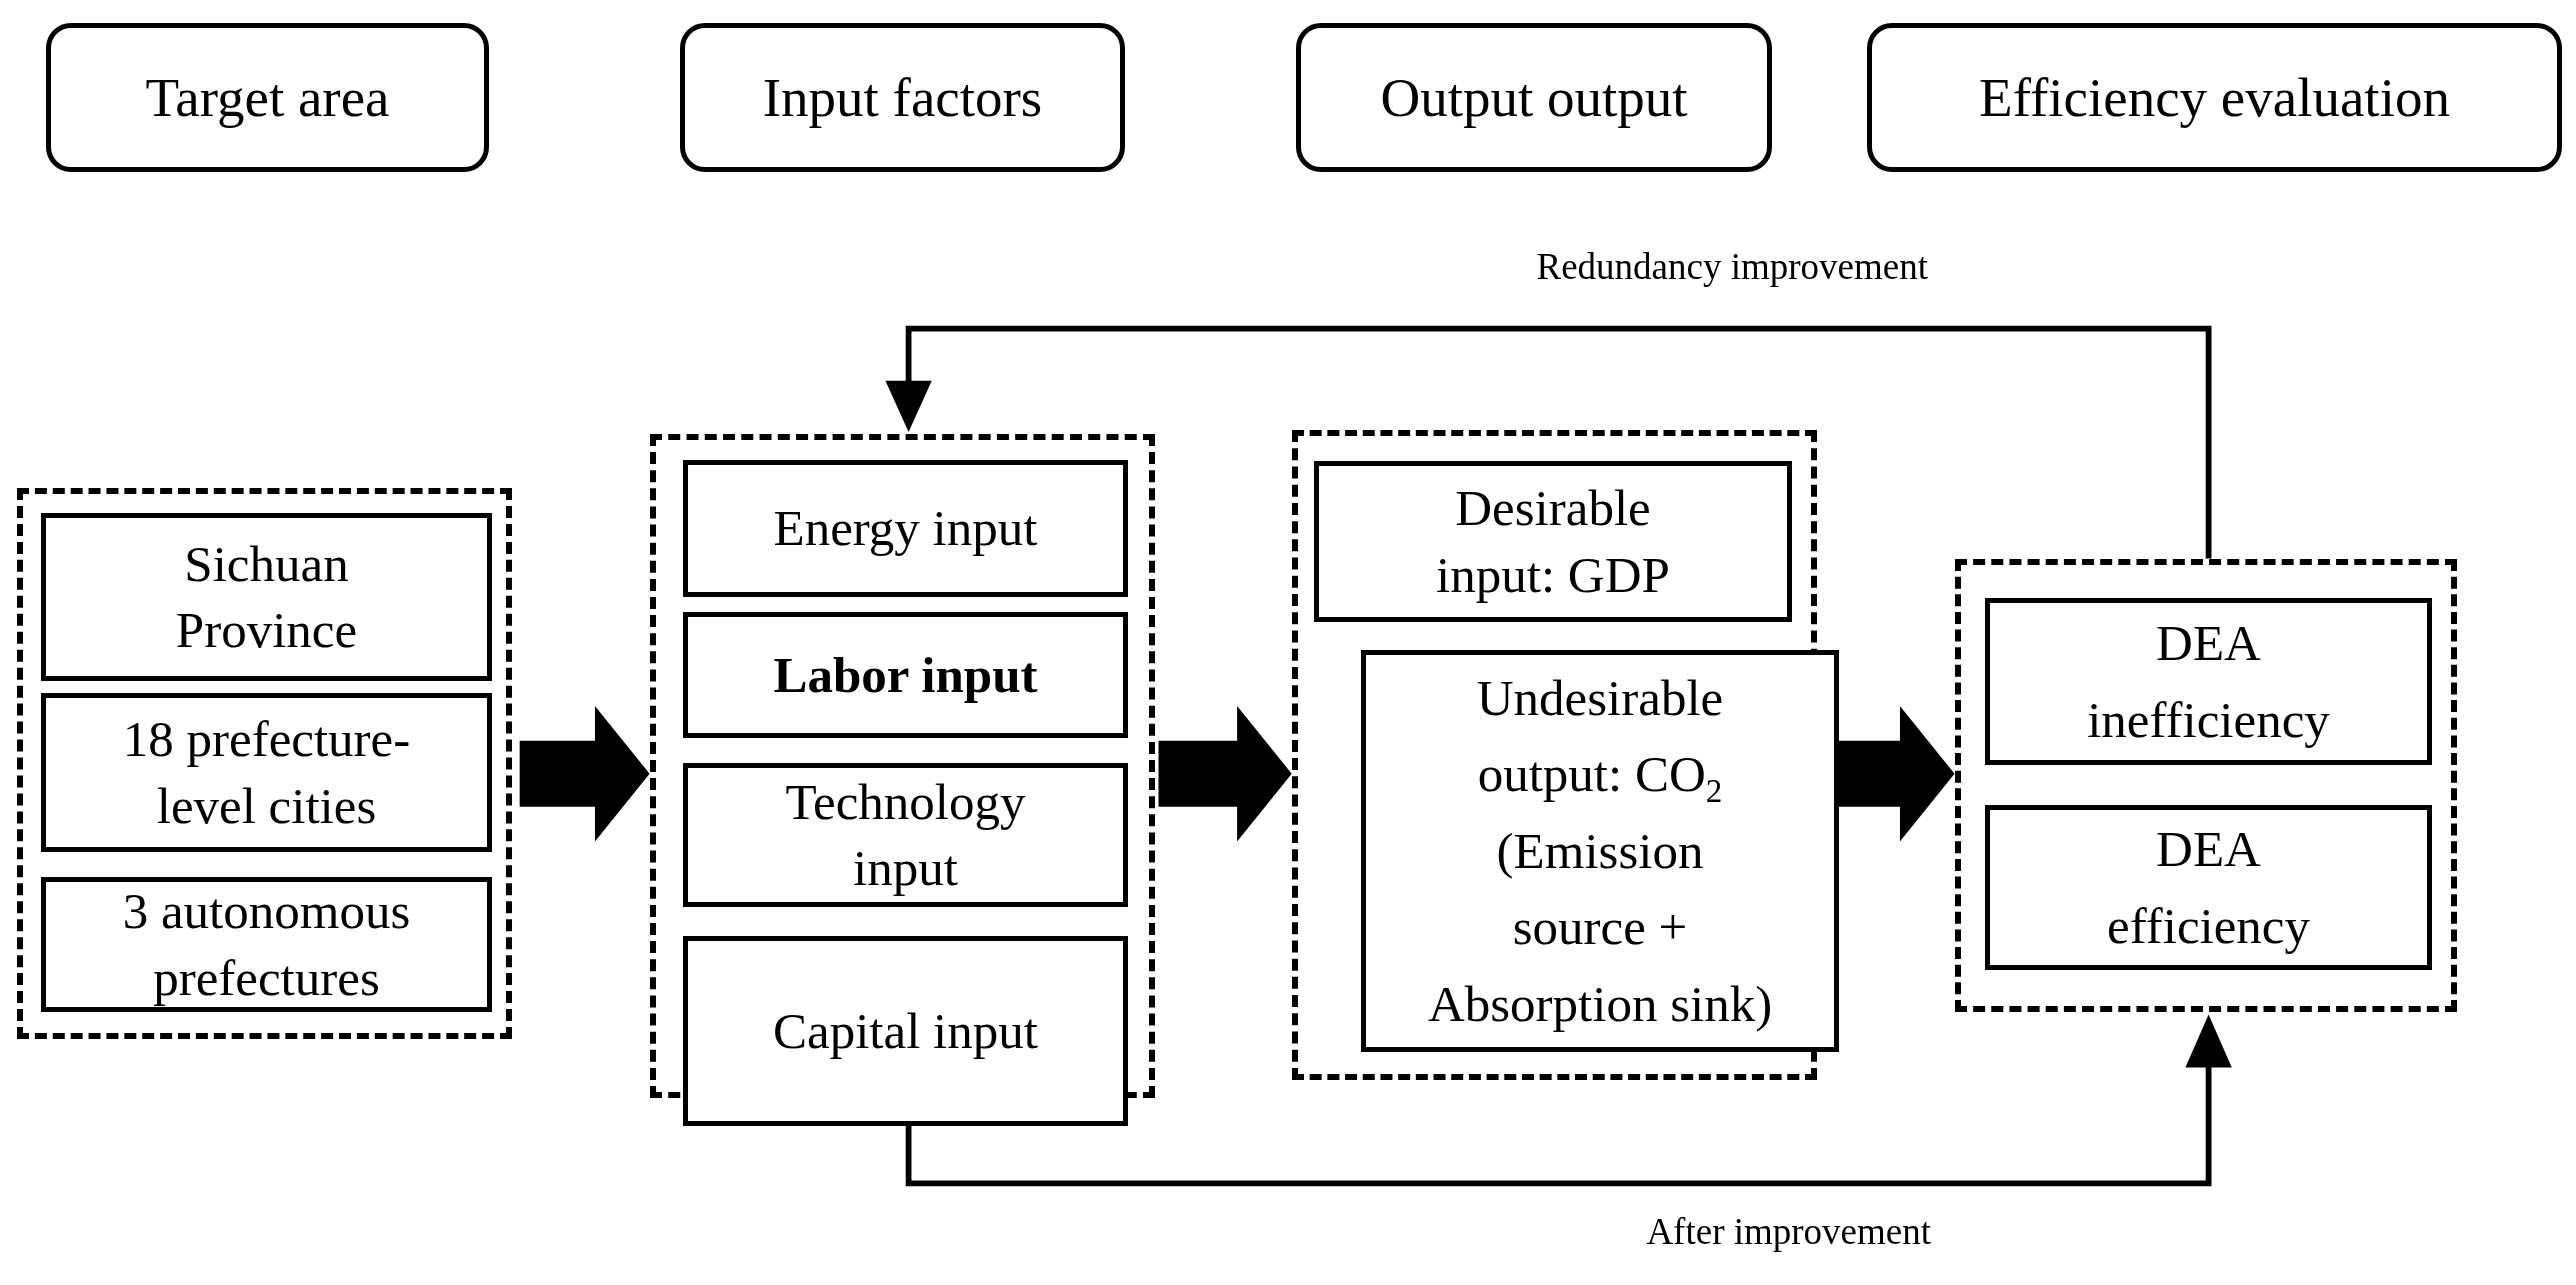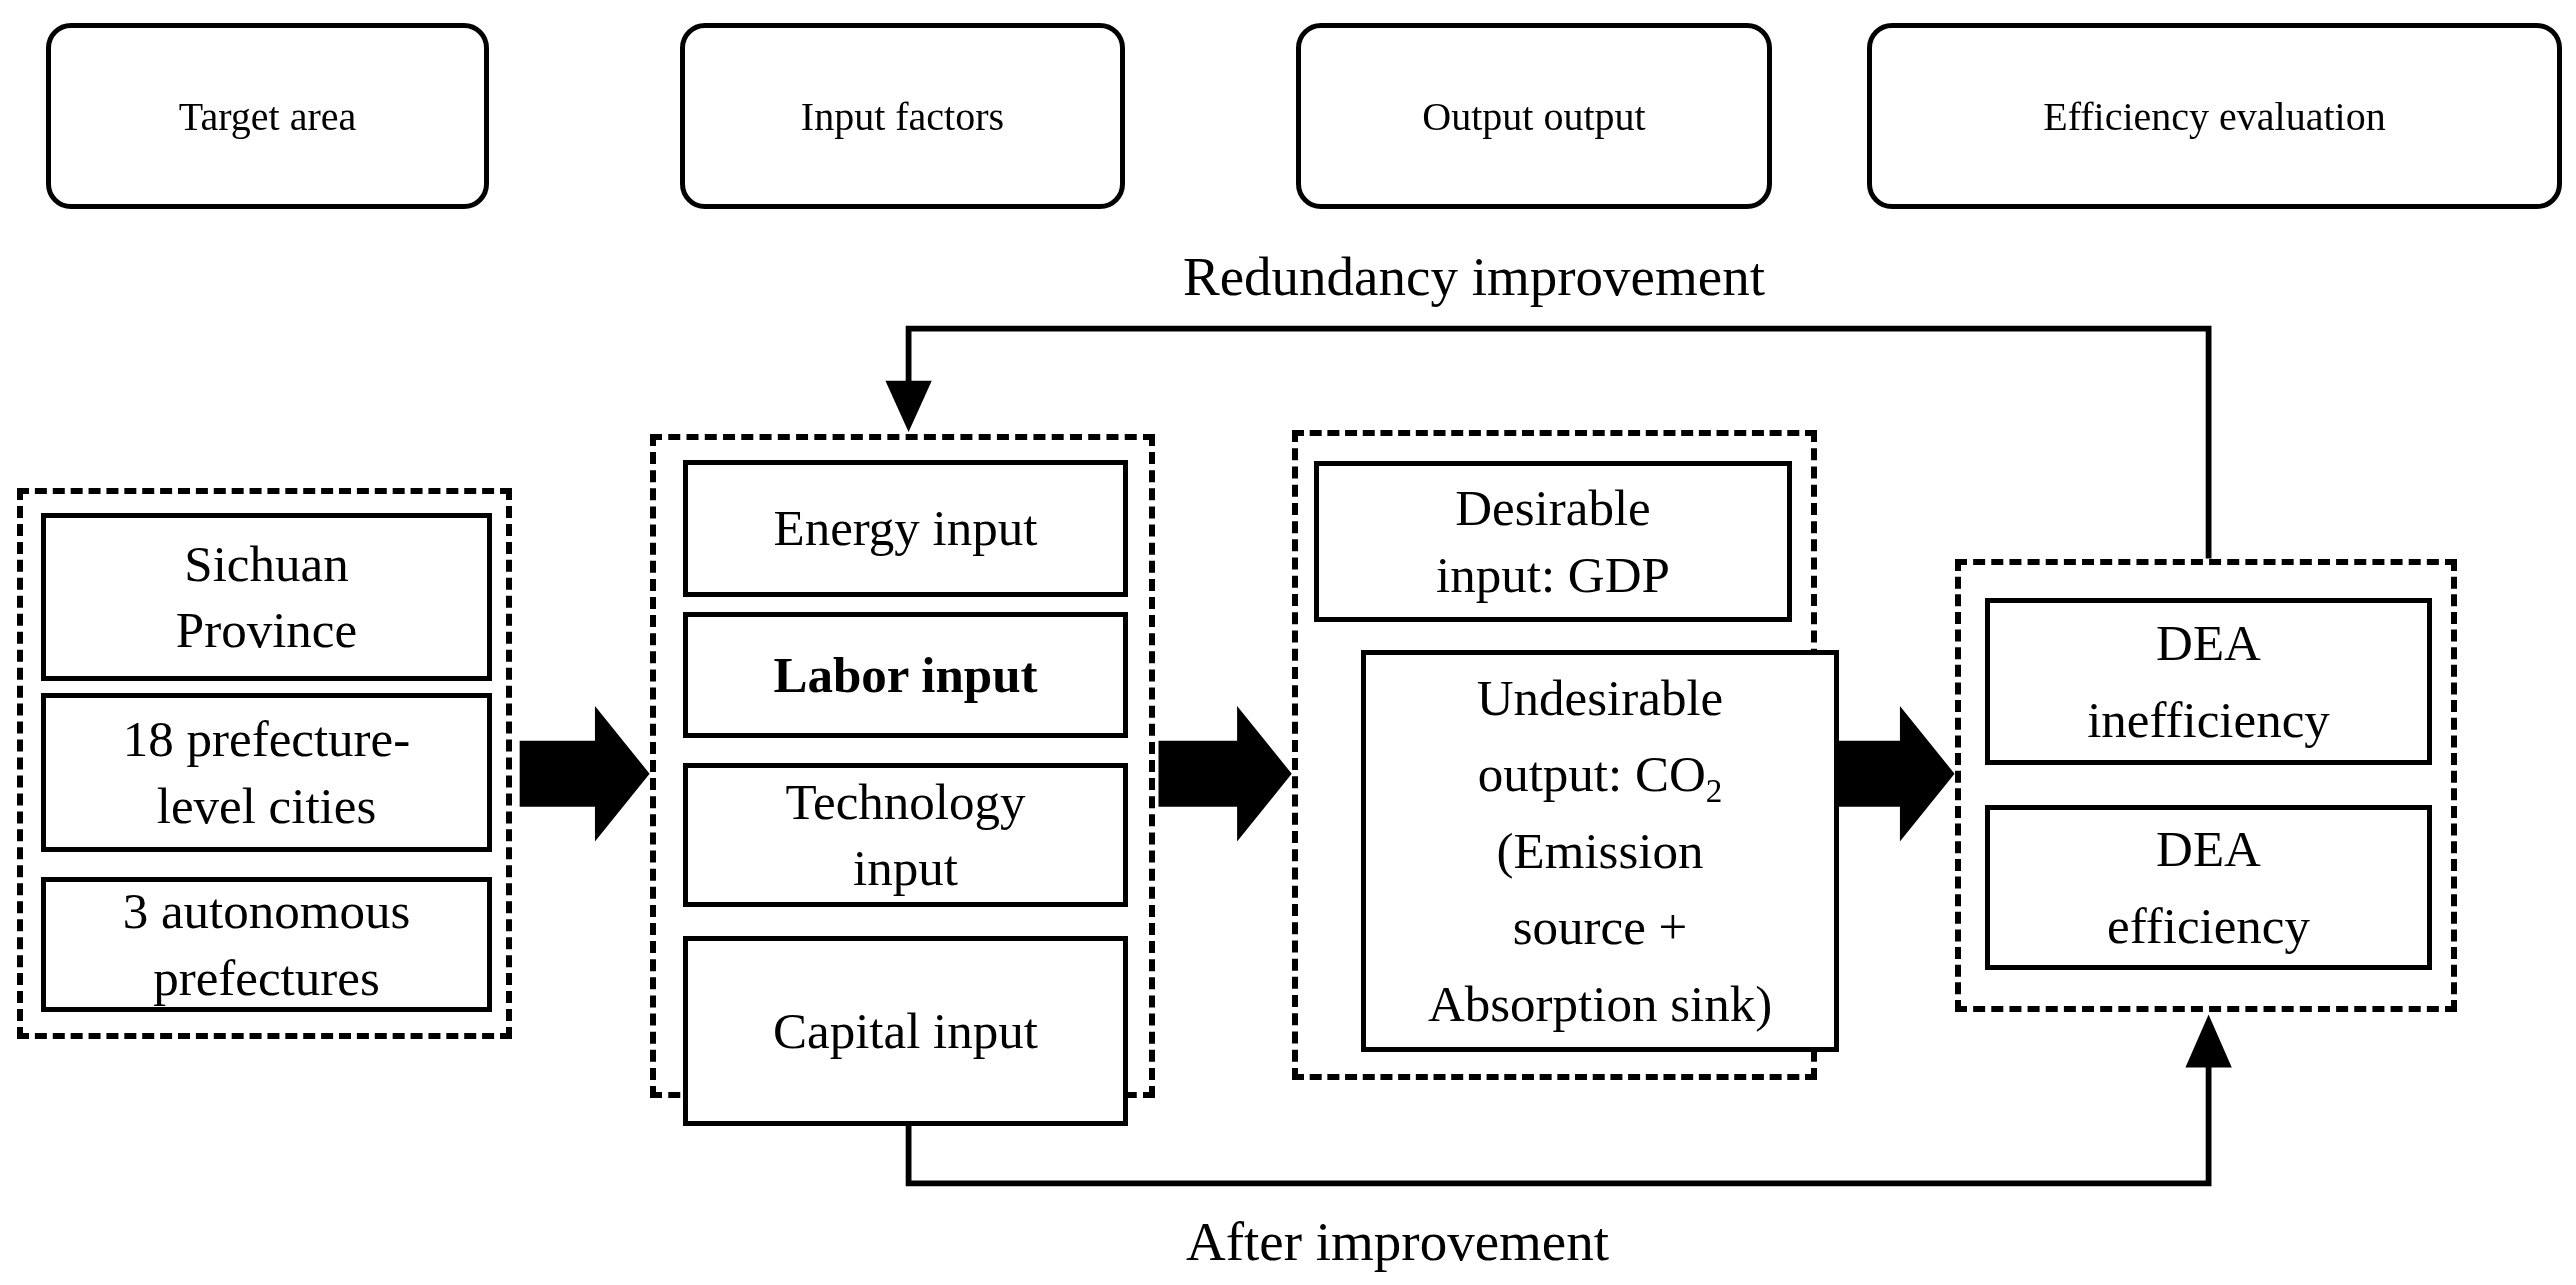--- a/index.html
+++ b/index.html
@@ -6,38 +6,38 @@
   .canvas{
     position:relative;
     width:2576px;height:1286px;
     background:#ffffff;
     font-family:"Liberation Serif","DejaVu Serif",serif;
     color:#000;
     overflow:hidden;
   }
   .overlay{position:absolute;left:0;top:0;width:2576px;height:1286px;z-index:0;}
   .hdr{
-    position:absolute;top:23px;height:186px;
+    position:absolute;top:23px;height:149px;
     box-sizing:border-box;border:5.8px solid #000;border-radius:25px;
     display:flex;align-items:center;justify-content:center;
-    font-size:40px;background:#fff;z-index:2;text-align:center;
+    font-size:55px;background:#fff;z-index:2;text-align:center;
   }
   .group{
     position:absolute;box-sizing:border-box;
     border:6.6px dashed #000;background:transparent;z-index:1;
   }
   .cell{
     position:absolute;box-sizing:border-box;border:5.8px solid #000;
     display:flex;align-items:center;justify-content:center;
     text-align:center;font-size:51px;line-height:1.3;
     white-space:pre-line;background:#fff;z-index:2;
   }
   .cell-tall{line-height:1.5;}
   .flabel{
-    position:absolute;font-size:55px;text-align:left;z-index:2;
+    position:absolute;font-size:37px;text-align:right;z-index:2;
     white-space:nowrap;
   }
   sub{font-size:0.65em;line-height:0;}
 </style>
 </head>
 <body>
 
 <div class="canvas">
 
   <svg class="overlay" viewBox="0 0 3113 1554" xmlns="http://www.w3.org/2000/svg">

